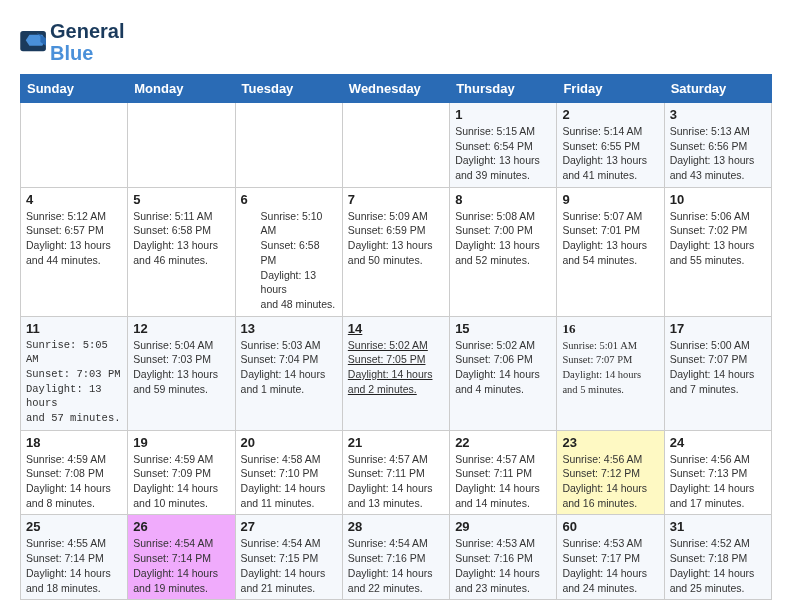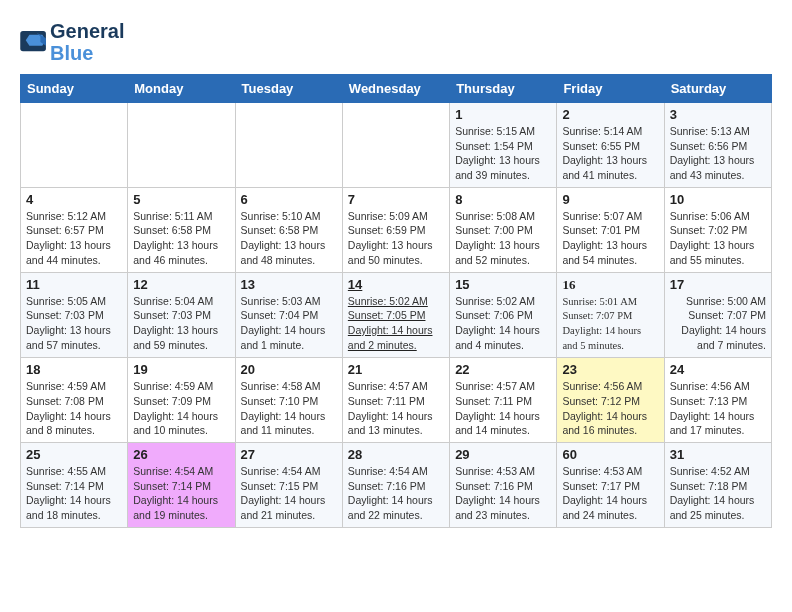--- a/index.html
+++ b/index.html
@@ -119,21 +119,21 @@
   </thead>
   <tbody id="calendar-body">
   <tr>
         <td class="cell-empty" style="background: rgb(255, 255, 255);"></td>
         <td class="cell-empty" style="background: rgb(255, 255, 255);"></td>
         <td class="cell-empty" style="background: rgb(255, 255, 255);"></td>
         <td class="cell-empty" style="background: rgb(255, 255, 255);"></td>
         <td style="background: rgb(245, 248, 252);">
           <div class="day-number">1</div>
           <div class="day-info" style="white-space: pre-line;">Sunrise: 5:15 AM
-Sunset: 1:54 PM
+Sunset: 6:54 PM
 Daylight: 13 hours
 and 39 minutes.</div>
         </td>
         <td style="background: rgb(245, 248, 252);">
           <div class="day-number">2</div>
           <div class="day-info" style="white-space: pre-line;">Sunrise: 5:14 AM
 Sunset: 6:55 PM
 Daylight: 13 hours
 and 41 minutes.</div>
         </td>
@@ -155,21 +155,21 @@
         </td>
         <td style="background: rgb(255, 255, 255);">
           <div class="day-number">5</div>
           <div class="day-info" style="white-space: pre-line;">Sunrise: 5:11 AM
 Sunset: 6:58 PM
 Daylight: 13 hours
 and 46 minutes.</div>
         </td>
         <td style="background: rgb(255, 255, 255);">
           <div class="day-number">6</div>
-          <div class="day-info" style="white-space: pre-line;">Sunrise: 5:10 AM
+          <div class="day-info" style="white-space: pre-line; margin-left: 20px;">Sunrise: 5:10 AM
 Sunset: 6:58 PM
 Daylight: 13 hours
 and 48 minutes.</div>
         </td>
         <td style="background: rgb(255, 255, 255);">
           <div class="day-number">7</div>
           <div class="day-info" style="white-space: pre-line;">Sunrise: 5:09 AM
 Sunset: 6:59 PM
 Daylight: 13 hours
 and 50 minutes.</div>
@@ -192,21 +192,21 @@
           <div class="day-number">10</div>
           <div class="day-info" style="white-space: pre-line;">Sunrise: 5:06 AM
 Sunset: 7:02 PM
 Daylight: 13 hours
 and 55 minutes.</div>
         </td>
       </tr>
       <tr>
         <td style="background: rgb(245, 248, 252);">
           <div class="day-number">11</div>
-          <div class="day-info" style="white-space: pre-line;">Sunrise: 5:05 AM
+          <div class="day-info" style="white-space: pre-line; font-family: Liberation Mono, monospace;">Sunrise: 5:05 AM
 Sunset: 7:03 PM
 Daylight: 13 hours
 and 57 minutes.</div>
         </td>
         <td style="background: rgb(245, 248, 252);">
           <div class="day-number">12</div>
           <div class="day-info" style="white-space: pre-line;">Sunrise: 5:04 AM
 Sunset: 7:03 PM
 Daylight: 13 hours
 and 59 minutes.</div>
@@ -234,21 +234,21 @@
         </td>
         <td style="background: rgb(245, 248, 252); font-family: Liberation Serif, serif;">
           <div class="day-number">16</div>
           <div class="day-info" style="white-space: pre-line;">Sunrise: 5:01 AM
 Sunset: 7:07 PM
 Daylight: 14 hours
 and 5 minutes.</div>
         </td>
         <td style="background: rgb(245, 248, 252);">
           <div class="day-number">17</div>
-          <div class="day-info" style="white-space: pre-line; text-align: right;">Sunrise: 5:00 AM
+          <div class="day-info" style="white-space: pre-line;">Sunrise: 5:00 AM
 Sunset: 7:07 PM
 Daylight: 14 hours
 and 7 minutes.</div>
         </td>
       </tr>
       <tr>
         <td style="background: rgb(255, 255, 255);">
           <div class="day-number">18</div>
           <div class="day-info" style="white-space: pre-line;">Sunrise: 4:59 AM
 Sunset: 7:08 PM

